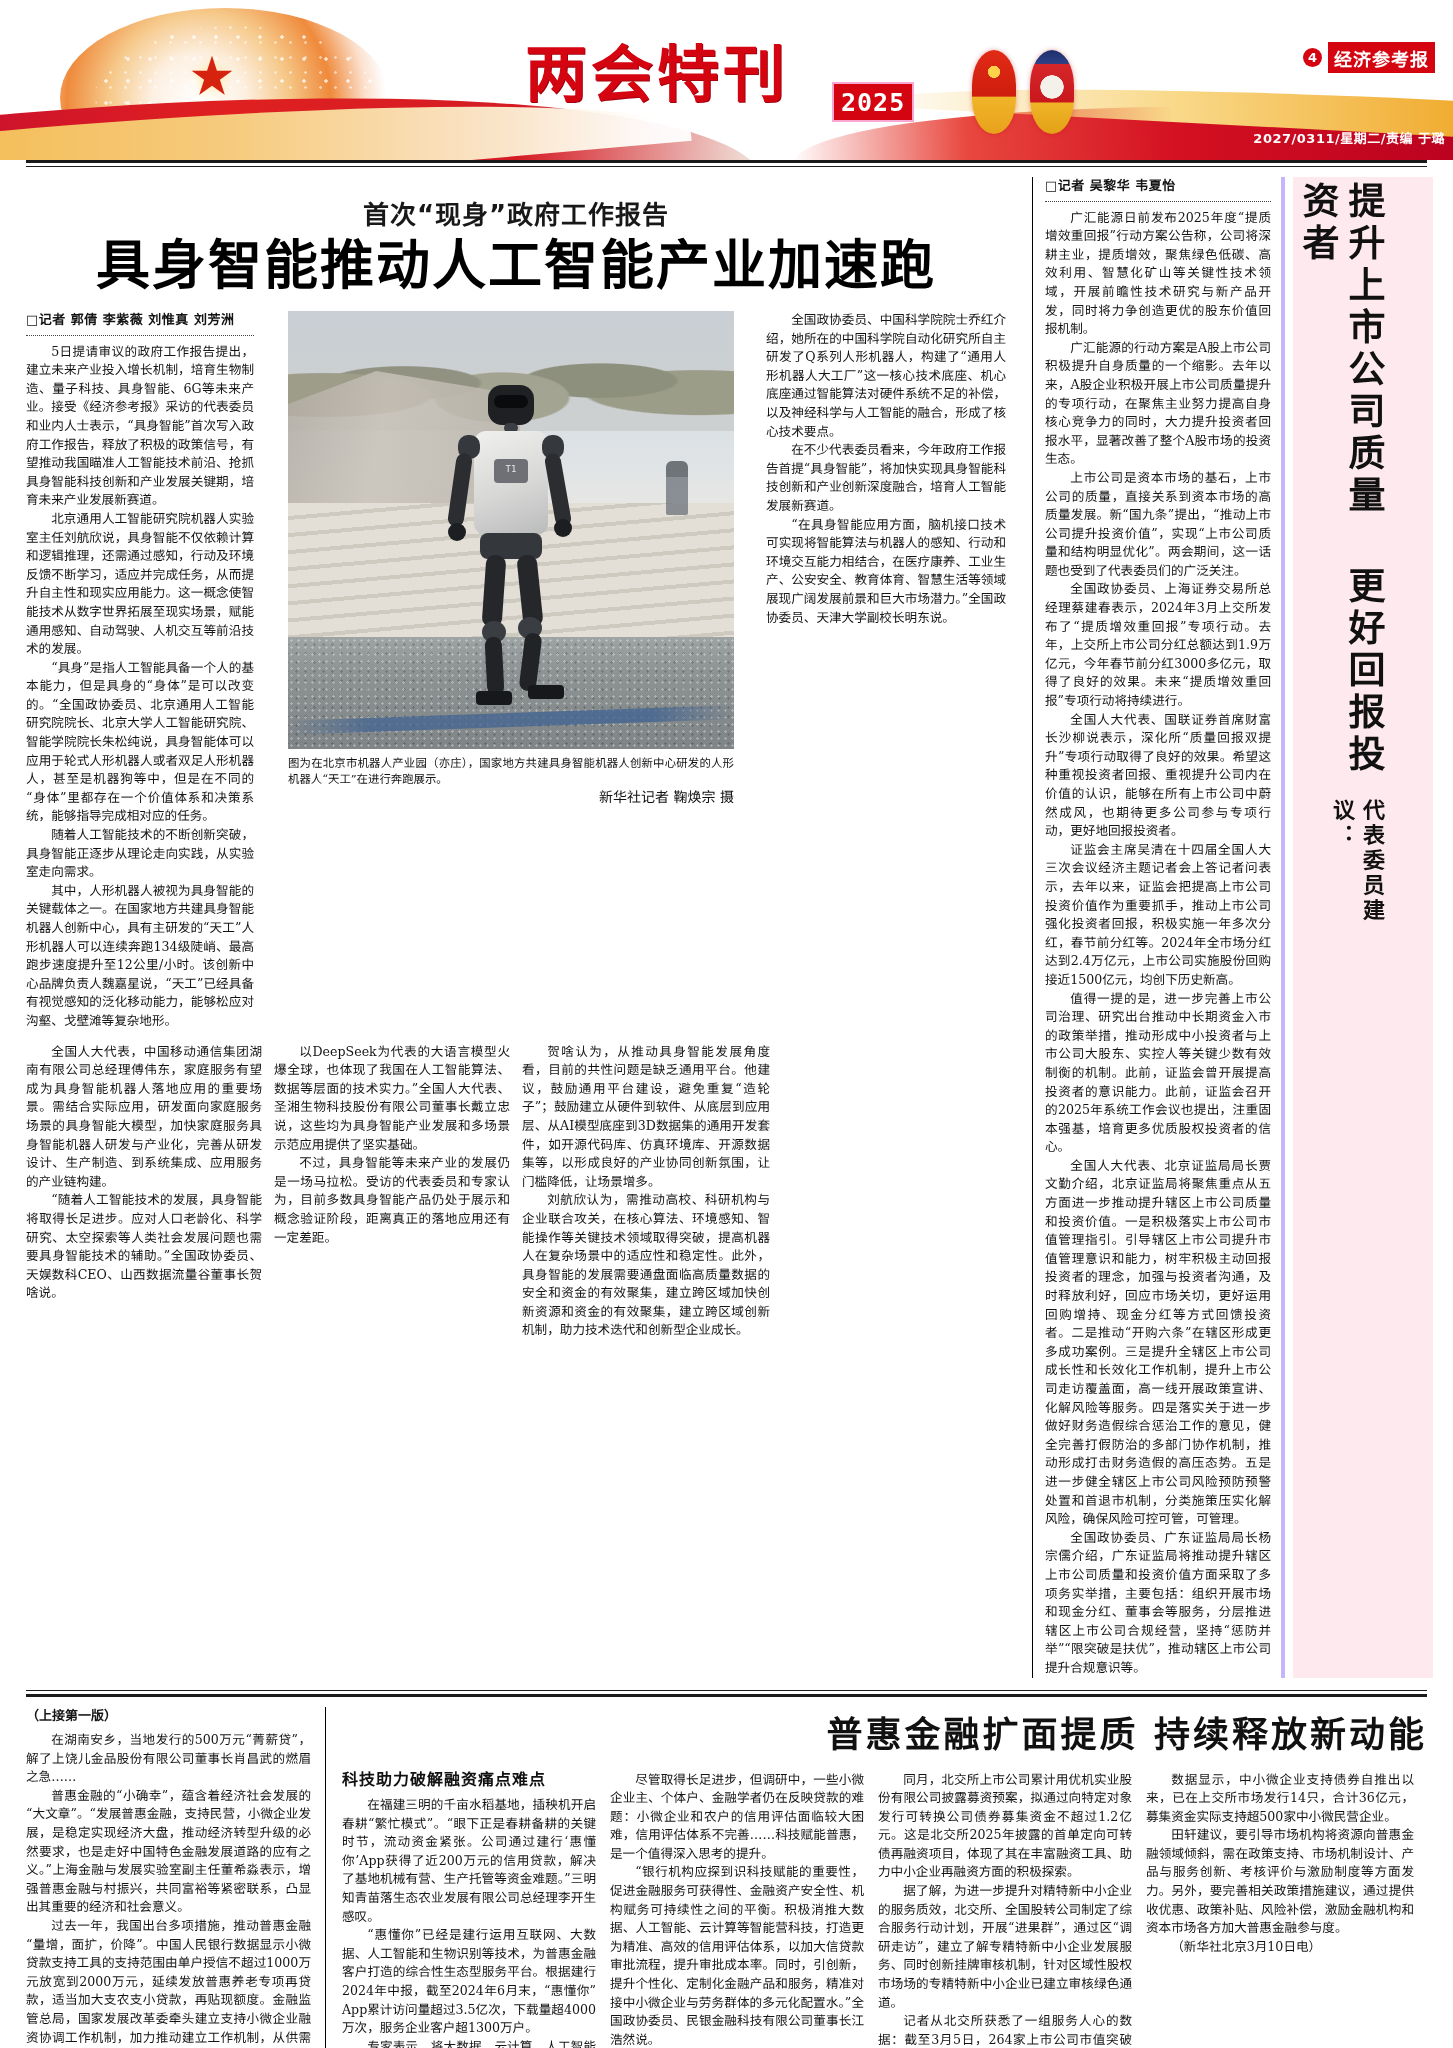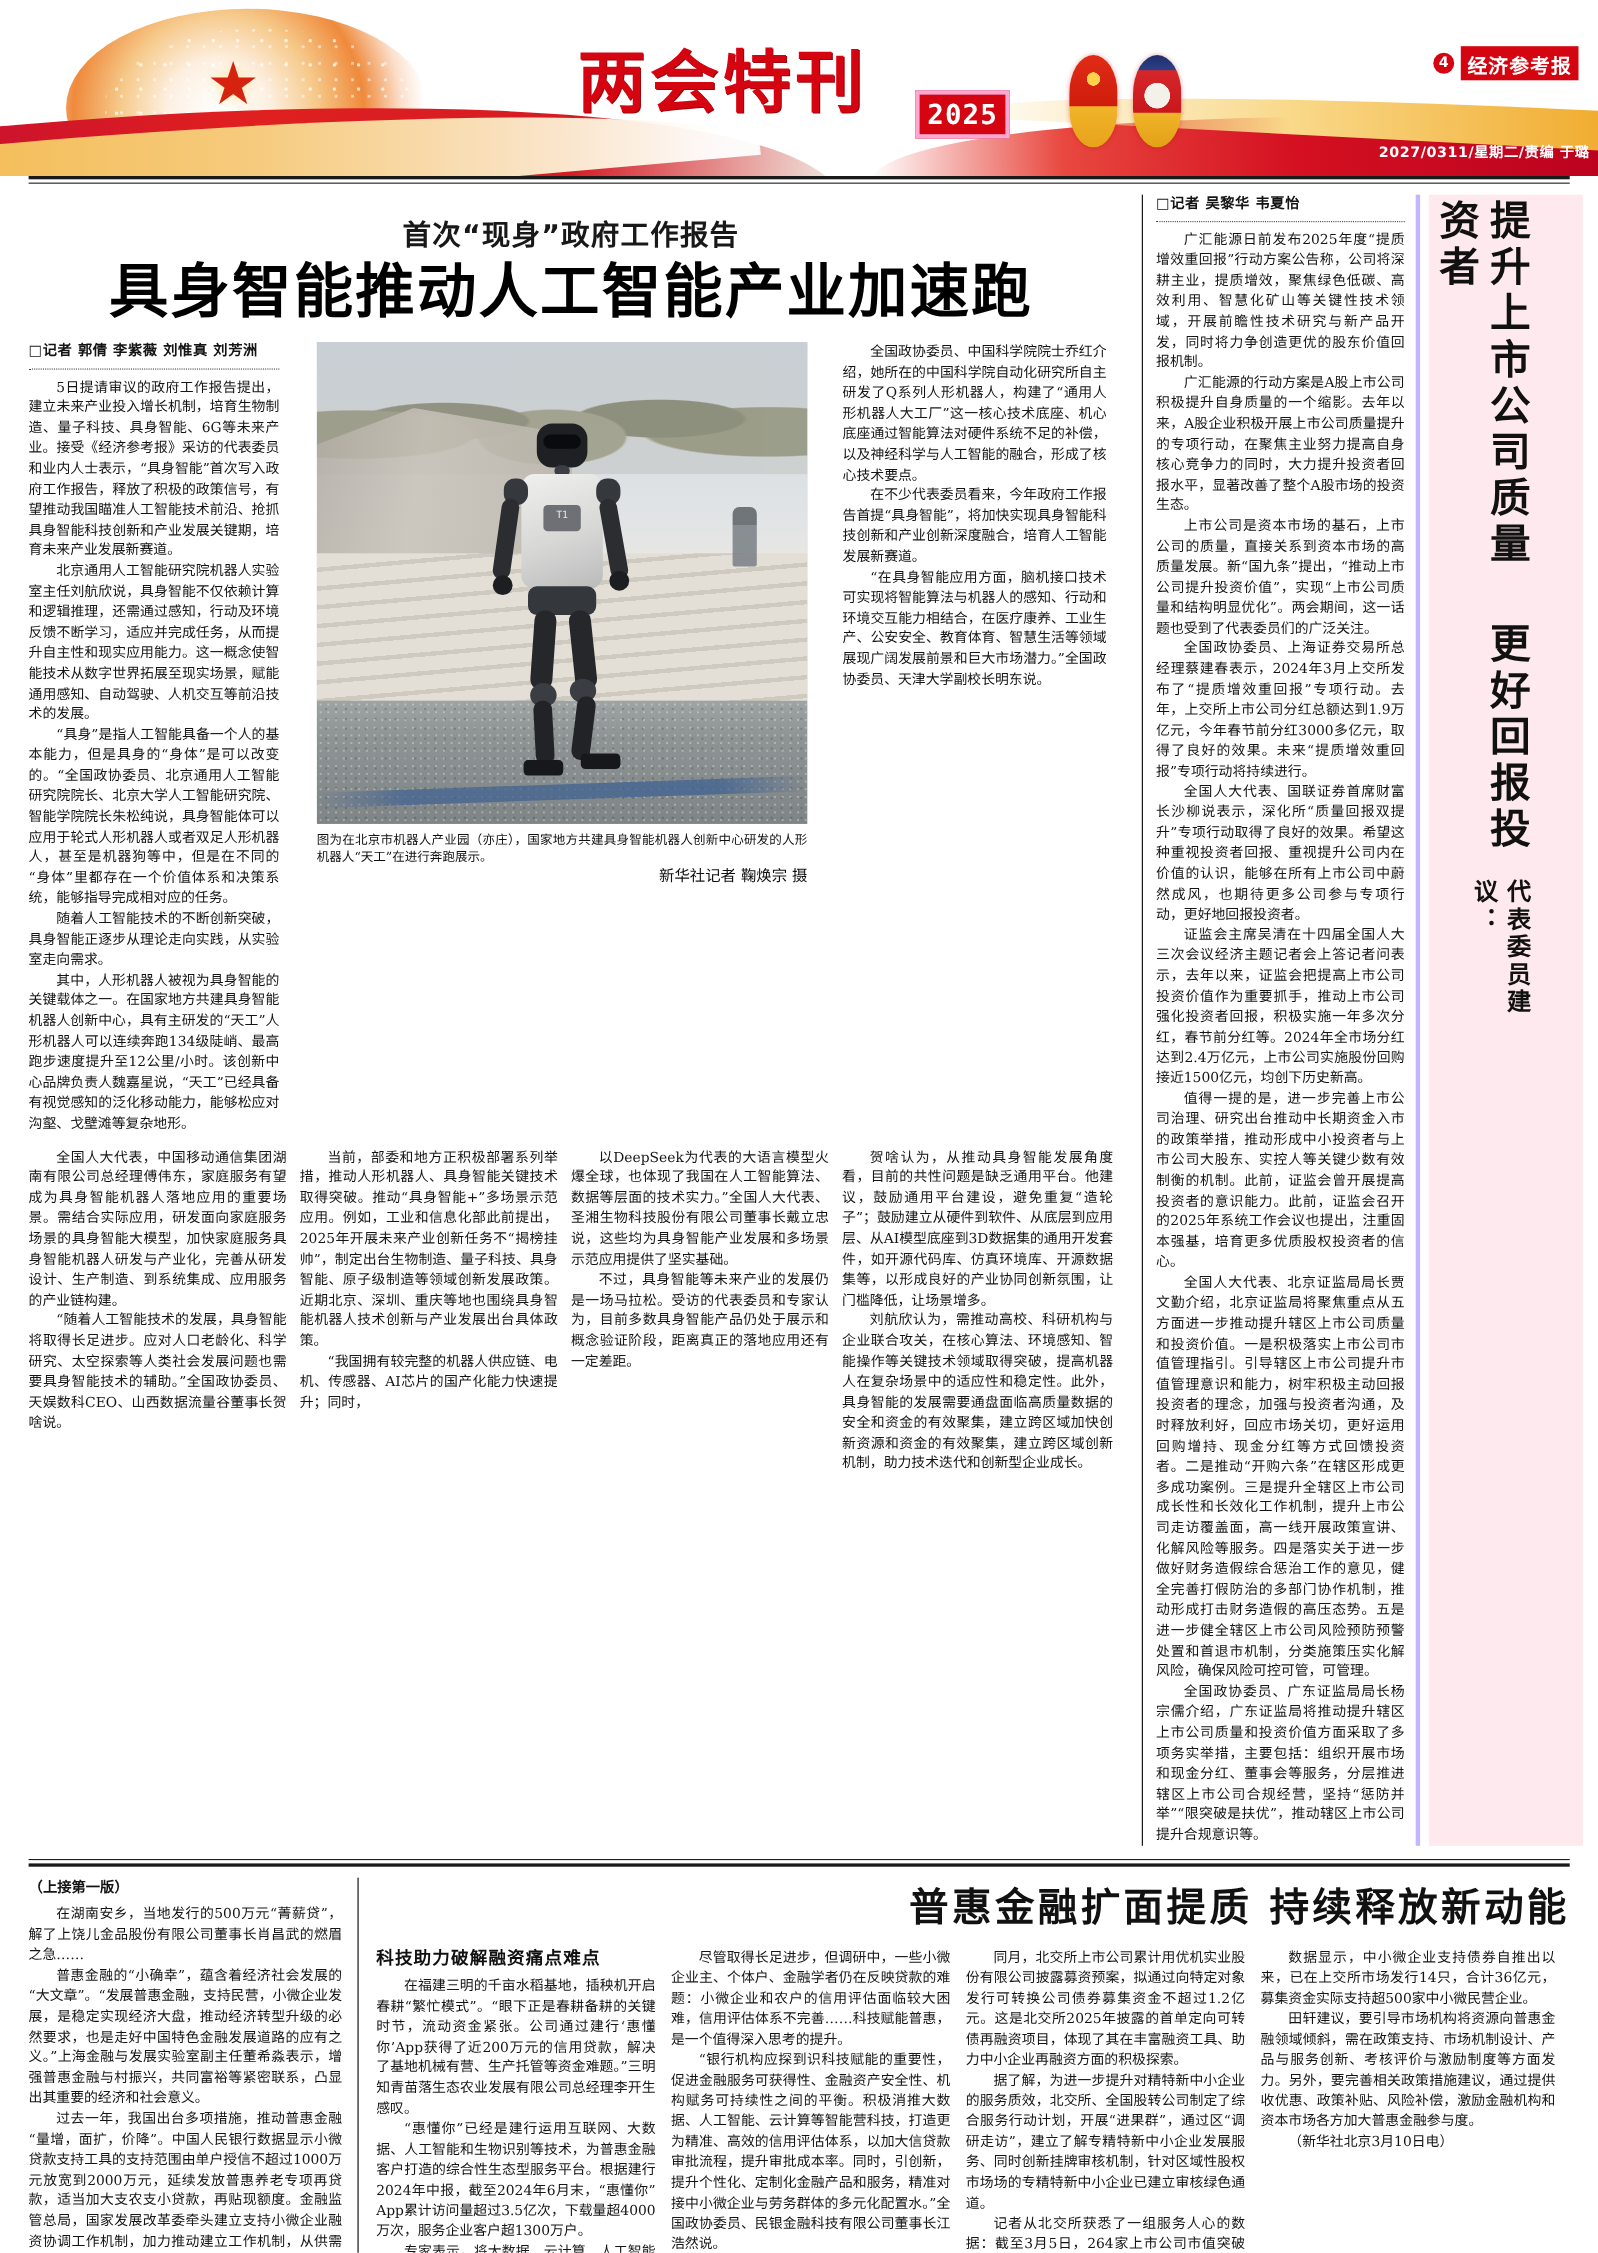--- a/index.html
+++ b/index.html
@@ -85,21 +85,21 @@
     letter-spacing: 4px;
     text-shadow: 1px 1px 0 #a3000c;
   }
   .mh-year {
     position: absolute; left: 832px; top: 82px;
     background: #d40511; color: #ffffff;
     font-family: "DejaVu Sans Mono", monospace;
     font-weight: 700; font-size: 25px;
     padding: 4px 7px 3px 7px;
     letter-spacing: 1px;
-    border: 4px solid #f9a8d4;
+    border: 2px solid #f9a8d4;
   }
   .emblem {
     position: absolute; top: 50px;
     width: 44px; height: 84px;
     border-radius: 50% / 42%;
     box-shadow: 0 0 5px rgba(190,0,0,.35);
   }
   .emblem-guohui {
     left: 972px;
     background:
@@ -424,24 +424,20 @@
         </div>
 
       </div>
 
       <div class="lower-cols">
         <div class="col lc">
           <p>全国人大代表，中国移动通信集团湖南有限公司总经理傅伟东，家庭服务有望成为具身智能机器人落地应用的重要场景。需结合实际应用，研发面向家庭服务场景的具身智能大模型，加快家庭服务具身智能机器人研发与产业化，完善从研发设计、生产制造、到系统集成、应用服务的产业链构建。</p>
           <p>“随着人工智能技术的发展，具身智能将取得长足进步。应对人口老龄化、科学研究、太空探索等人类社会发展问题也需要具身智能技术的辅助。”全国政协委员、天娱数科CEO、山西数据流量谷董事长贺啥说。</p>
         </div>
         <div class="col lc">
-          <p>当前，部委和地方正积极部署系列举措，推动人形机器人、具身智能关键技术取得突破。推动“具身智能+”多场景示范应用。例如，工业和信息化部此前提出，2025年开展未来产业创新任务不“揭榜挂帅”，制定出台生物制造、量子科技、具身智能、原子级制造等领域创新发展政策。近期北京、深圳、重庆等地也围绕具身智能机器人技术创新与产业发展出台具体政策。</p>
-          <p>“我国拥有较完整的机器人供应链、电机、传感器、AI芯片的国产化能力快速提升；同时，</p>
-        </div>
-        <div class="col lc">
           <p>以DeepSeek为代表的大语言模型火爆全球，也体现了我国在人工智能算法、数据等层面的技术实力。”全国人大代表、圣湘生物科技股份有限公司董事长戴立忠说，这些均为具身智能产业发展和多场景示范应用提供了坚实基础。</p>
           <p>不过，具身智能等未来产业的发展仍是一场马拉松。受访的代表委员和专家认为，目前多数具身智能产品仍处于展示和概念验证阶段，距离真正的落地应用还有一定差距。</p>
         </div>
         <div class="col lc">
           <p>贺啥认为，从推动具身智能发展角度看，目前的共性问题是缺乏通用平台。他建议，鼓励通用平台建设，避免重复“造轮子”；鼓励建立从硬件到软件、从底层到应用层、从AI模型底座到3D数据集的通用开发套件，如开源代码库、仿真环境库、开源数据集等，以形成良好的产业协同创新氛围，让门槛降低，让场景增多。</p>
           <p>刘航欣认为，需推动高校、科研机构与企业联合攻关，在核心算法、环境感知、智能操作等关键技术领域取得突破，提高机器人在复杂场景中的适应性和稳定性。此外，具身智能的发展需要通盘面临高质量数据的安全和资金的有效聚集，建立跨区域加快创新资源和资金的有效聚集，建立跨区域创新机制，助力技术迭代和创新型企业成长。</p>
         </div>
       </div>
     </div>
 

